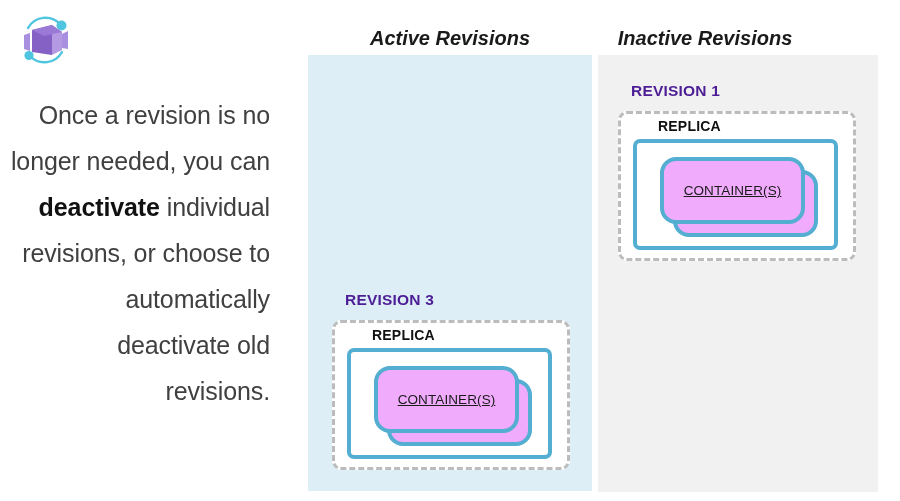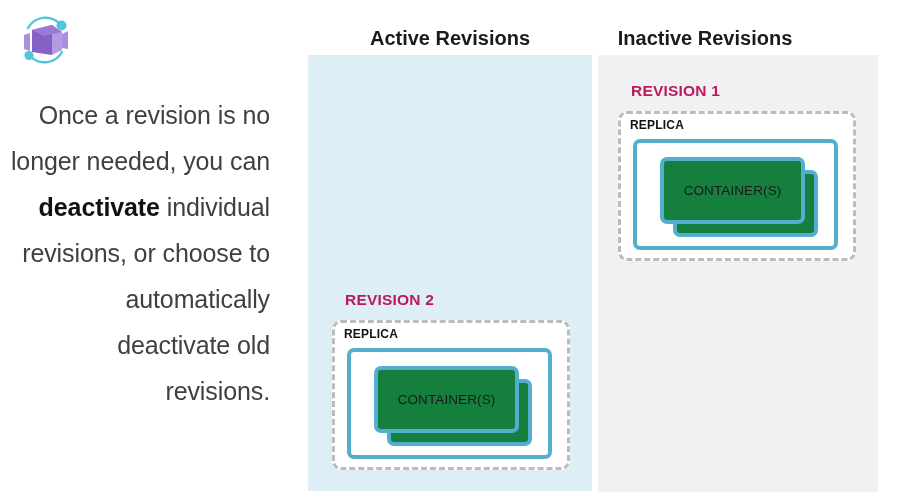--- a/index.html
+++ b/index.html
@@ -52,20 +52,21 @@
 
   
   .column-heading {
     position: absolute;
     top: 27px;
     font-size: 20px;
     font-weight: bold;
     color: #1a1a1a;
     text-align: center;
     letter-spacing: 0px;
+    font-style: italic;
   }
   #heading-active  { left: 308px; width: 284px; }
   #heading-inactive{ left: 565px; width: 280px; }
 
   
   .panel {
     position: absolute;
   }
   #panel-active {
     left: 308px;
@@ -88,41 +89,41 @@
   }
   #revision-1 { left: 618px; top: 82px; width: 238px; height: 182px; }
   #revision-2 { left: 332px; top: 291px; width: 238px; height: 180px; }
 
   .revision-label {
     position: absolute;
     left: 13px;
     top: 0px;
     font-size: 15.5px;
     font-weight: bold;
-    color: #be185d;
+    color: #4c1d95;
     letter-spacing: 0.2px;
   }
 
   .dashed-box {
     position: absolute;
     left: 0;
     top: 29px;
     width: 100%;
     height: 150px;
     box-sizing: border-box;
     border: 3px dashed #bcbcbc;
     border-radius: 9px;
     background: #ffffff;
   }
 
   .replica-label {
     position: absolute;
-    left: 12px;
+    left: 40px;
     top: 36px;
-    font-size: 12px;
+    font-size: 14px;
     font-weight: bold;
     color: #111111;
     letter-spacing: 0.2px;
     z-index: 4;
   }
 
   .replica-box {
     position: absolute;
     left: 15px;
     top: 57px;
@@ -132,22 +133,23 @@
     border: 4px solid #54aed1;
     border-radius: 7px;
     background: #ffffff;
     z-index: 2;
   }
 
   .container-box {
     position: absolute;
     box-sizing: border-box;
     border: 4px solid #54aed1;
-    border-radius: 7px;
-    background: #15803d;
+    border-radius: 16px;
+    background: #f0abfc;
+    text-decoration: underline;
   }
   .container-back {
     left: 55px;
     top: 88px;
     width: 145px;
     height: 67px;
     z-index: 3;
   }
   .container-front {
     left: 42px;
@@ -208,21 +210,21 @@
   <div class="dashed-box"></div>
   <div class="replica-label">REPLICA</div>
   <div class="replica-box"></div>
   <div class="container-box container-back"></div>
   <div class="container-box container-front">
     <span class="container-label">CONTAINER(S)</span>
   </div>
 </div>
 
 <div id="revision-2" class="revision-group">
-  <div class="revision-label">REVISION 2</div>
+  <div class="revision-label">REVISION 3</div>
   <div class="dashed-box"></div>
   <div class="replica-label">REPLICA</div>
   <div class="replica-box"></div>
   <div class="container-box container-back"></div>
   <div class="container-box container-front">
     <span class="container-label">CONTAINER(S)</span>
   </div>
 </div>
 
 </body></html>

